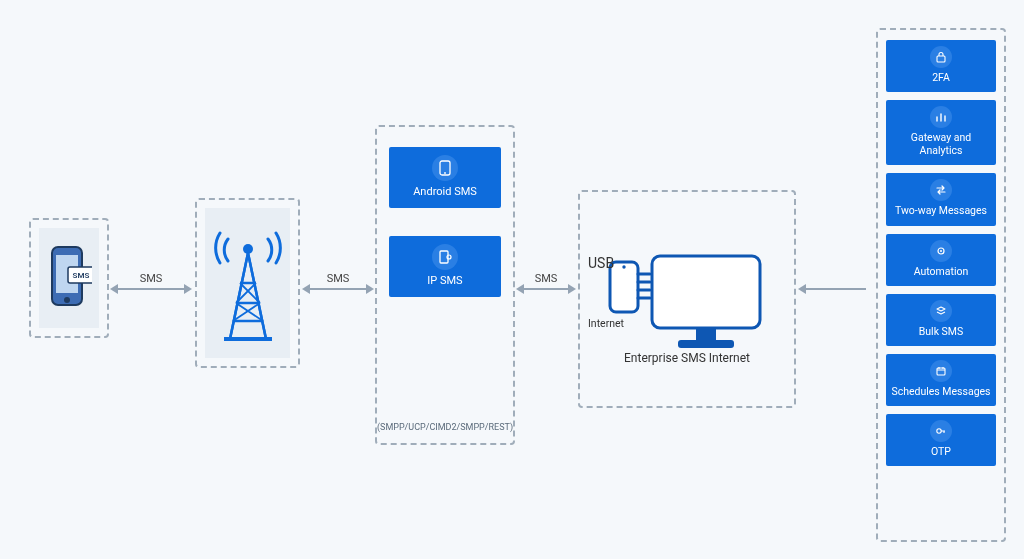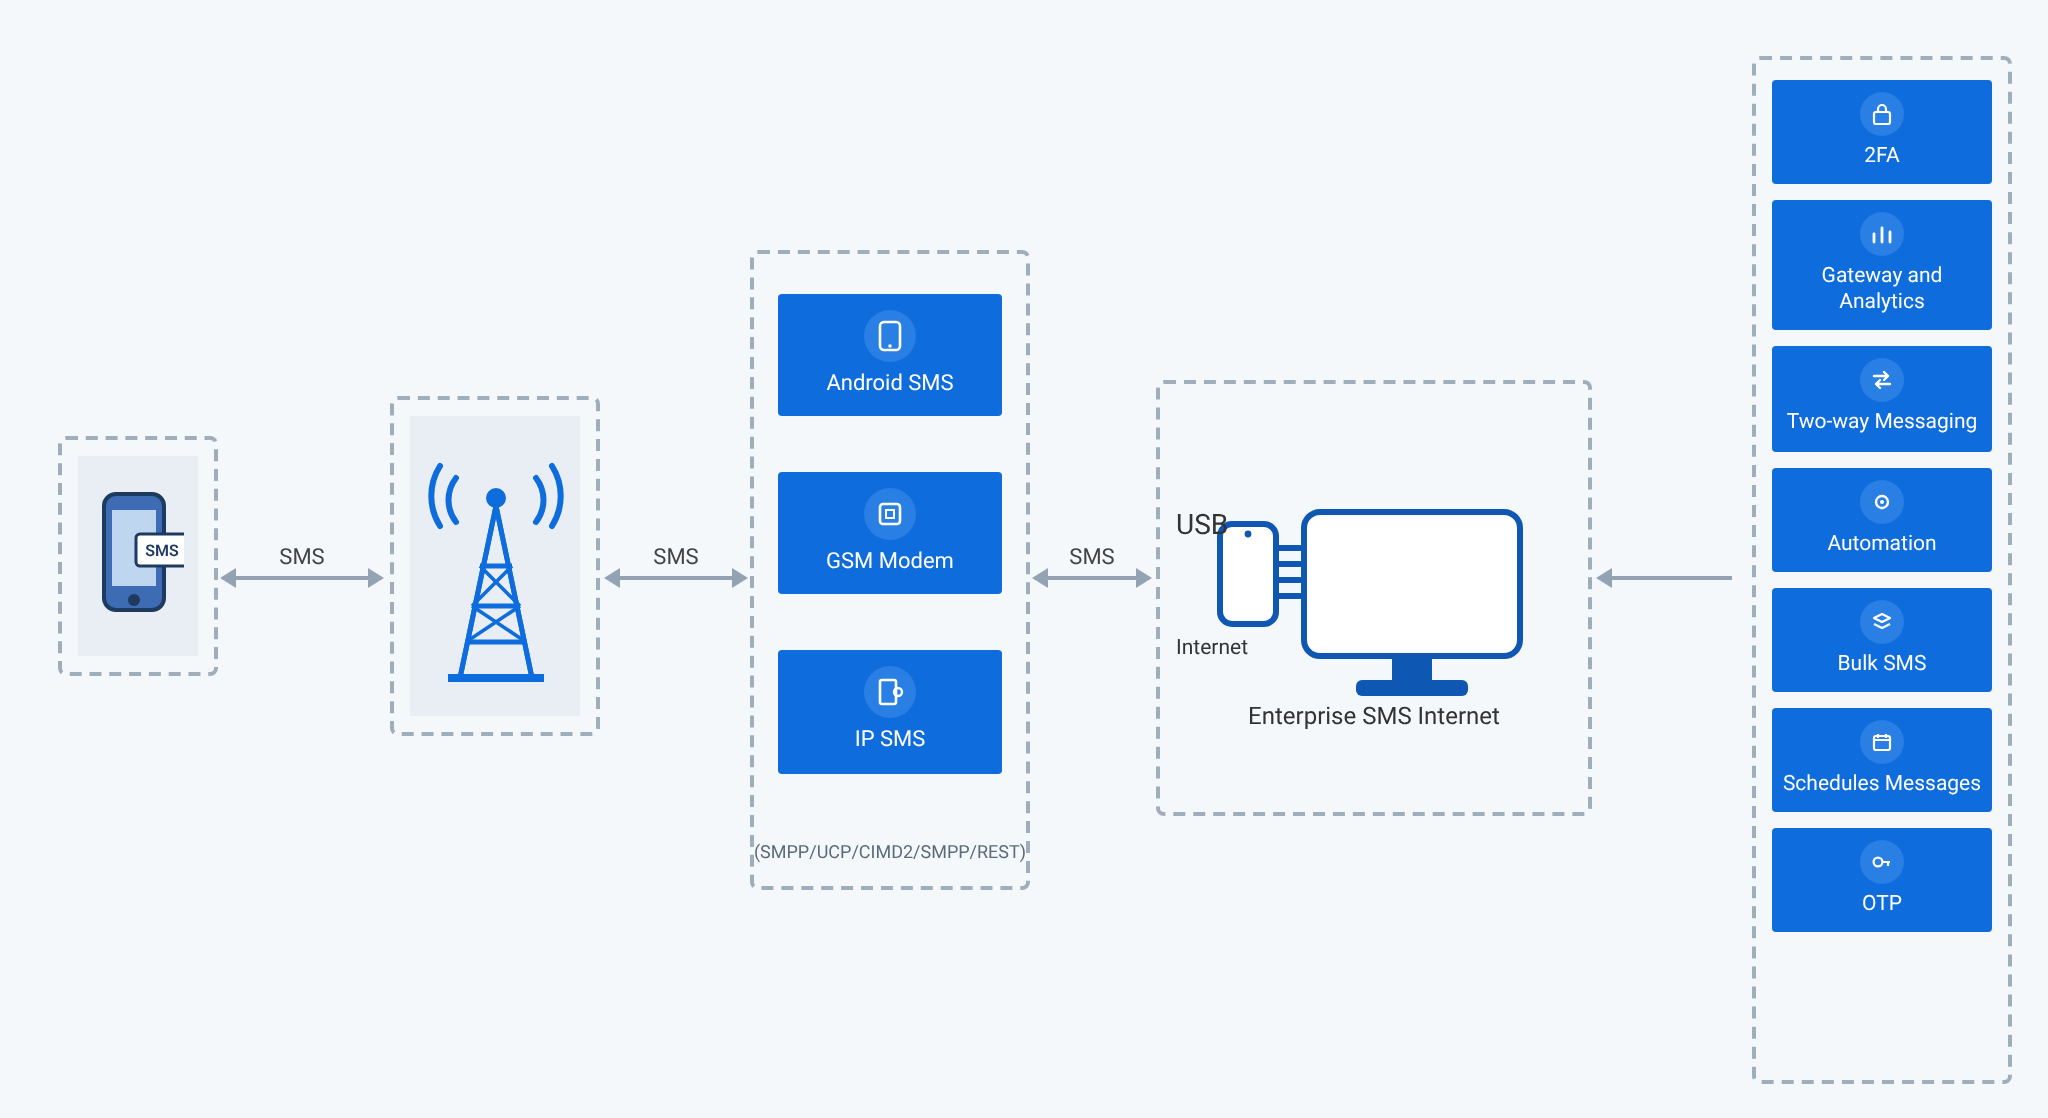--- a/index.html
+++ b/index.html
@@ -140,29 +140,20 @@
   <div class="module">
     <div class="icon-circle">
       <svg width="12" height="16" viewBox="0 0 12 16">
           <rect x="1" y="1" width="10" height="14" rx="2" fill="none" stroke="#fff" stroke-width="1.3"></rect>
           <circle cx="6" cy="13" r="0.9" fill="#fff"></circle>
         </svg>
     </div>
     <div class="label">Android SMS</div>
   </div>
 
-  <div class="module">
-    <div class="icon-circle">
-      <svg width="14" height="14" viewBox="0 0 14 14">
-          <rect x="2" y="2" width="10" height="10" rx="1.5" fill="none" stroke="#fff" stroke-width="1.3"></rect>
-          <rect x="5" y="5" width="4" height="4" fill="none" stroke="#fff" stroke-width="1"></rect>
-        </svg>
-    </div>
-    <div class="label">GSM Modem</div>
-  </div>
 
   <div class="module">
     <div class="icon-circle">
       <svg width="14" height="14" viewBox="0 0 14 14">
           <rect x="2" y="1" width="8" height="12" rx="1" fill="none" stroke="#fff" stroke-width="1.3"></rect>
           <circle cx="11" cy="7" r="2" fill="none" stroke="#fff" stroke-width="1.2"></circle>
         </svg>
     </div>
     <div class="label">IP SMS</div>
   </div>
@@ -214,21 +205,21 @@
       </div>
     <div class="label">Gateway and Analytics</div>
   </div>
   <div class="feature">
     <div class="icon-circle">
         <svg width="12" height="12" viewBox="0 0 12 12">
           <path d="M2 4 H9 M9 4 L7 2 M9 4 L7 6" stroke="#fff" stroke-width="1.2" fill="none" stroke-linecap="round"></path>
           <path d="M10 8 H3 M3 8 L5 6 M3 8 L5 10" stroke="#fff" stroke-width="1.2" fill="none" stroke-linecap="round"></path>
         </svg>
       </div>
-    <div class="label">Two-way Messaging</div>
+    <div class="label">Two-way Messages</div>
   </div>
   <div class="feature">
     <div class="icon-circle">
         <svg width="12" height="12" viewBox="0 0 12 12">
           <circle cx="6" cy="6" r="3" fill="none" stroke="#fff" stroke-width="1.2"></circle>
           <circle cx="6" cy="6" r="1" fill="#fff"></circle>
         </svg>
       </div>
     <div class="label">Automation</div>
   </div>

